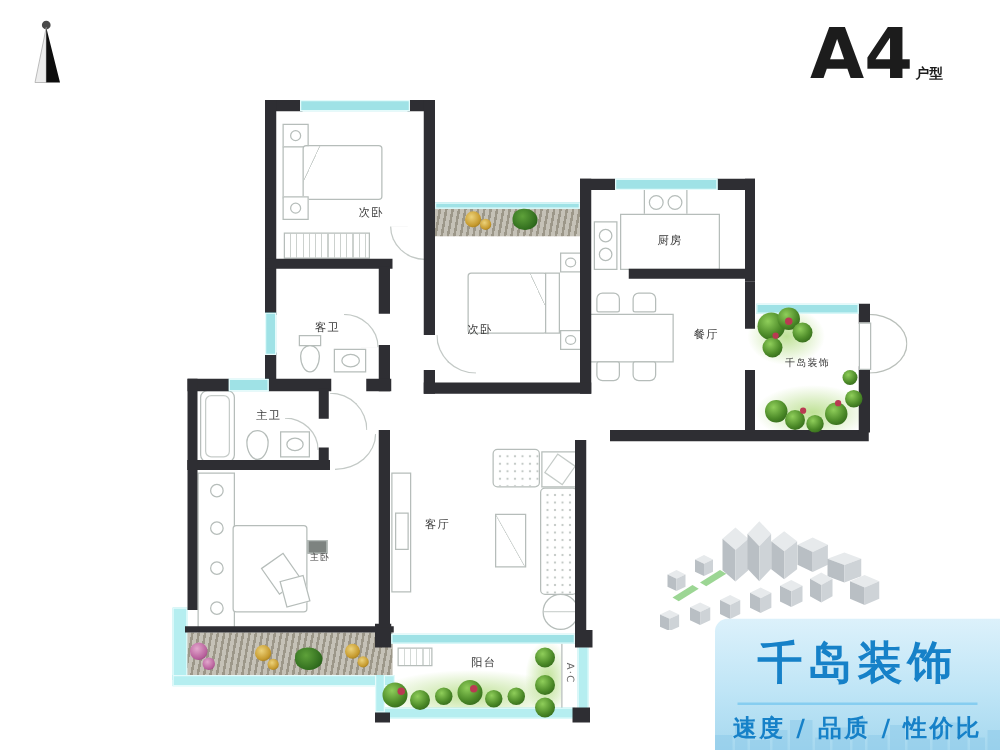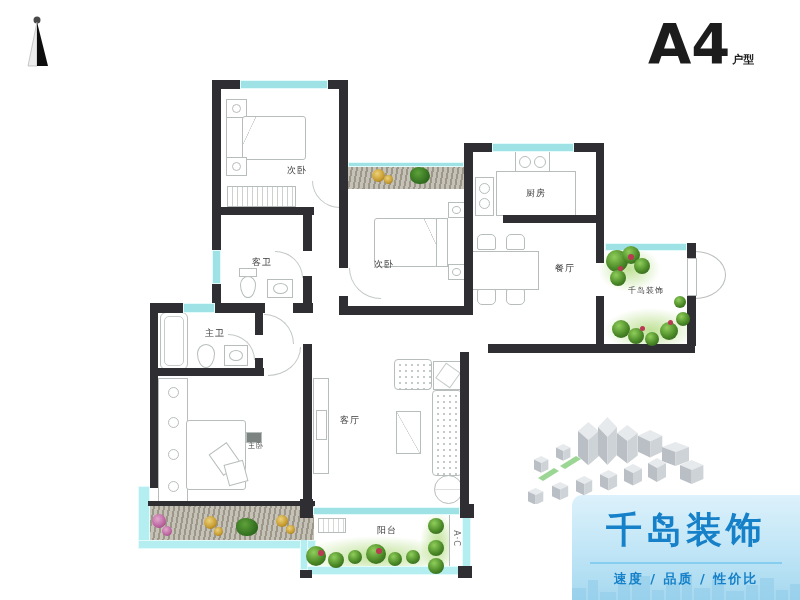--- a/index.html
+++ b/index.html
@@ -23,21 +23,21 @@
   .gblob{position:absolute;z-index:5;border-radius:45% 55% 50% 50%;background:radial-gradient(circle at 40% 35%,#5ea13a,#2f6b1d 70%,#1c4510);}
   .knob{position:absolute;border:1px solid #b6bdba;border-radius:50%;background:#fff;}
   .title-code{font-size:56px;font-weight:bold;color:#1c1c1c;line-height:1;}
   .title-suffix{font-size:11px;font-weight:bold;color:#1c1c1c;margin-left:2px;}
   .title-line{font-size:11px;color:#262626;letter-spacing:1px;line-height:1.55;}
   .brand-panel{position:absolute;left:572px;top:495px;width:228px;height:105px;z-index:8;
     background:linear-gradient(180deg,#dcf1fb 0%,#bfe5f6 55%,#a6d8ef 100%);
     border-top-left-radius:10px;overflow:hidden;text-align:center;}
   .brand-name{margin-top:11px;font-size:36px;font-weight:bold;color:#1681c8;letter-spacing:4px;position:relative;z-index:2;}
   .brand-divider{width:192px;height:2px;background:#86cdf0;margin:7px auto 6px;position:relative;z-index:2;}
-  .brand-tagline{font-size:13px;font-weight:bold;color:#1681c8;letter-spacing:2px;position:relative;z-index:2;}
+  .brand-tagline{font-size:19px;font-weight:bold;color:#1681c8;letter-spacing:2px;position:relative;z-index:2;}
   .vtext{position:absolute;z-index:6;font-size:8px;color:#6a6a6a;transform:rotate(90deg);transform-origin:center;letter-spacing:1px;}
 </style>
 </head>
 <body>
 
 <div id="canvas">
 
   <svg class="abs" style="left:24px;top:14px;z-index:7" width="30" height="56" viewBox="0 0 30 56">
     <circle cx="13" cy="6" r="3.5" fill="#4a4a4a"></circle>
     <polygon points="13,8 4,52 13,52" fill="#ededed" stroke="#a8a8a8" stroke-width="0.6"></polygon>

